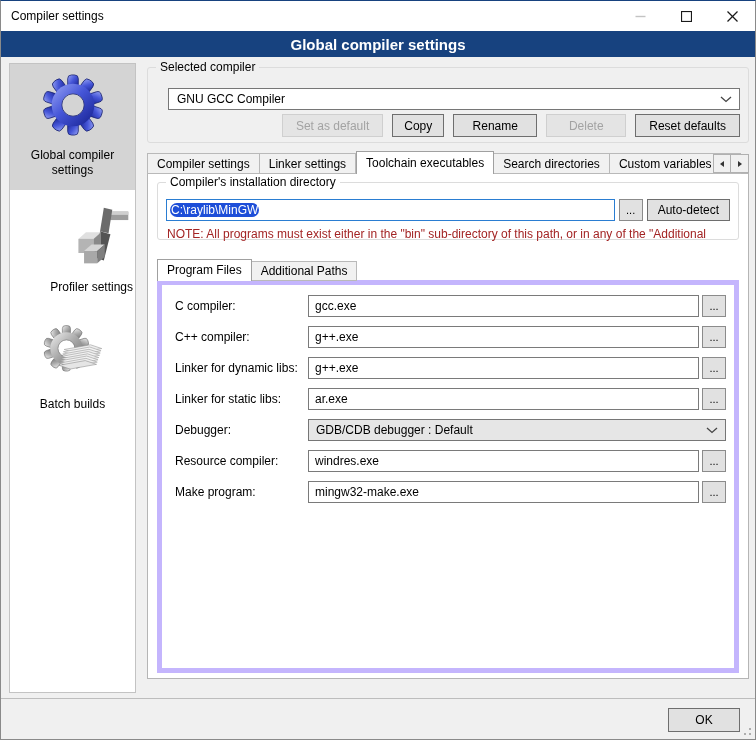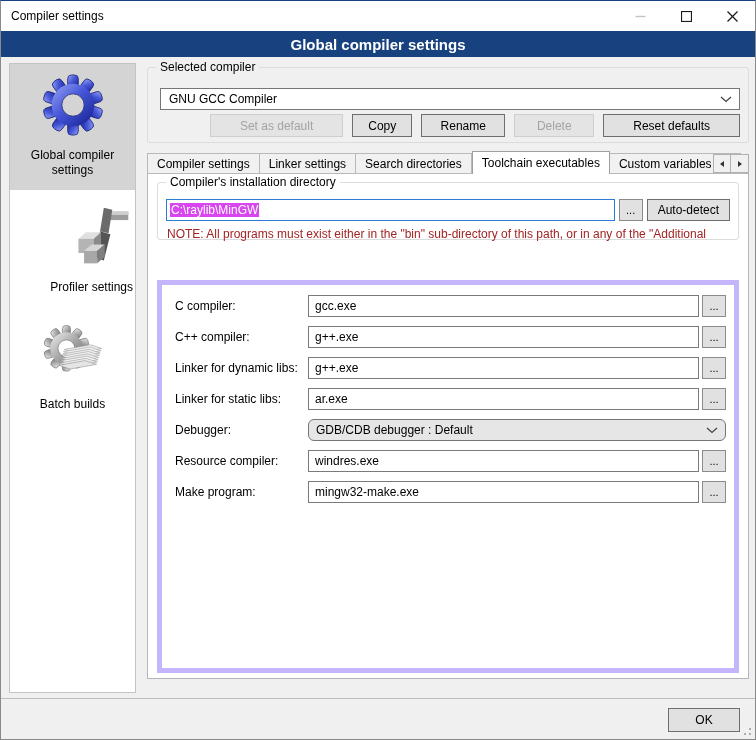--- a/index.html
+++ b/index.html
@@ -25,24 +25,24 @@
   .side-item .side-label { line-height:15px; }
   
   .groupbox { position:absolute; border:1px solid #dcdcdc; border-radius:3px; }
   .group-title { position:absolute; top:-8px; left:8px; font-size:12px; padding:0 4px; color:#000; }
   
   .compiler-group { left:146px; top:66px; width:602px; height:76px; }
   .compiler-group .group-title { background:#f0f0f0; }
   .combo { border:1px solid #767676; background:#fff; height:22px; display:flex; align-items:center;
            padding:0 7px; font-size:12px; cursor:default; }
   .combo .chev { margin-left:auto; }
-  .compiler-combo { position:absolute; left:12px; right:8px; top:20px;padding-left:8px; }
+  .compiler-combo { position:absolute; left:20px; right:8px; top:20px;padding-left:8px; }
   .top-buttons { position:absolute; right:8px; bottom:5px; display:flex; gap:9px; }
   .btn { height:23px; background:#e1e1e1; border:1px solid #6e6e6e; font-size:12px; color:#000;
-         display:flex; align-items:center; justify-content:center; padding:0 29px; cursor:default; }
+         display:flex; align-items:center; justify-content:center; padding:0 13px; cursor:default; }
   .btn.disabled { background:#e4e4e4; border-color:#cfcfcf; color:#a3a3a3; }
   
   .tabstrip { position:absolute; left:146px; top:150px; width:602px; height:23px; z-index:3; }
   .tabs-row { display:flex; align-items:flex-end; height:23px; padding-right:40px; overflow:hidden; }
   .tab { height:21px; line-height:20px; padding:0 9px; font-size:12px; background:#f1f1f1;
          border:1px solid #b9b9b9; border-left:none; white-space:nowrap; cursor:default; }
   .tab:first-child { border-left:1px solid #b9b9b9; }
   .tab.active { height:23px; line-height:22px; background:#ffffff; border:1px solid #a0a0a0; border-bottom:none; }
   .tab.clipped { max-width:42px; overflow:hidden; }
   .tab-arrows { position:absolute; right:0; top:3px; display:flex; }
@@ -50,42 +50,42 @@
                align-items:center; justify-content:center; cursor:default; }
   .arrow-btn + .arrow-btn { border-left:none; }
   
   .toolchain-panel { position:absolute; left:146px; top:172px; width:602px; height:506px;
                      background:#ffffff; border:1px solid #b5b5b5; z-index:1; }
   .install-group { left:9px; top:8px; right:9px; height:58px; }
   .install-group .group-title { background:#ffffff; }
   .path-row { position:absolute; left:8px; right:8px; top:16px; height:22px; display:flex; }
   .path-input { flex:1; border:1px solid #2a7dd2; background:#fff; height:22px; display:flex;
                 align-items:center; padding:0 3px; font-size:12px; overflow:hidden; }
-  .path-input .sel { background:#d946ef; color:#fff; padding:0 1px; white-space:nowrap; }
+  .path-input .sel { background:#1d4ed8; color:#fff; padding:0 1px; white-space:nowrap;border-radius:7px; }
   .mini-btn { width:24px; height:22px; background:#e1e1e1; border:1px solid #8b8b8b; font-size:11px;
               display:flex; align-items:center; justify-content:center; line-height:10px; cursor:default; }
   .path-row .mini-btn { margin-left:4px; }
   .autodetect-btn { height:22px; margin-left:4px; padding:0 10px; }
   .note { position:absolute; left:9px; top:44px; right:2px; font-size:12px; color:#a32424;
           white-space:nowrap; overflow:hidden; }
   
   .subtabs { position:absolute; left:9px; top:85px; display:flex; align-items:flex-end; height:22px; z-index:3; }
   .subtab { height:20px; line-height:19px; padding:0 9px; font-size:12px; background:#f1f1f1;
             border:1px solid #b9b9b9; border-left:none; white-space:nowrap; cursor:default; }
   .subtab:first-child { border-left:1px solid #b9b9b9; }
   .subtab.active { height:22px; line-height:21px; background:#fff; border:1px solid #a0a0a0; border-bottom:none; }
   .inner-panel { position:absolute; left:9px; top:106px; right:9px; bottom:5px; background:#fff;
                  border:5px solid #c4b5fd; z-index:1; padding-top:1px; }
   
   .form-row { display:flex; align-items:center; height:22px; margin:9px 8px 0 13px; }
   .field-label { width:133px; flex:none; font-size:12px; color:#000; }
   .field-input { flex:1; height:22px; border:1px solid #7a7a7a; font-size:12px; padding:0 6px;
                  background:#fff; outline:none; min-width:0; }
   .form-row .mini-btn { margin-left:3px; flex:none; }
-  .debugger-combo { flex:1; background:#e6e6e6;border-radius:6px; }
+  .debugger-combo { flex:1; background:#e6e6e6; }
   
   .footer-sep { position:absolute; left:0; right:0; top:697px; height:1px; background:#bdbdbd; }
   .footer-buttons { position:absolute; right:10px; top:707px; display:flex; gap:11px;flex-direction:column; }
   .footer-buttons .btn { height:24px; }
   .ok-btn { width:72px; }
   .cancel-btn { width:77px; }
   .resize-grip { position:absolute; right:2px; bottom:2px; }
 </style>
 </head>
 <body>
@@ -222,22 +222,22 @@
       <div class="btn" style="width:84px">Rename</div>
       <div class="btn disabled" style="width:80px">Delete</div>
       <div class="btn">Reset defaults</div>
     </div>
   </div>
 
   <div class="tabstrip">
     <div class="tabs-row">
       <div class="tab">Compiler settings</div>
       <div class="tab">Linker settings</div>
+      <div class="tab active">Toolchain executables</div>
       <div class="tab">Search directories</div>
-      <div class="tab active">Toolchain executables</div>
       <div class="tab">Custom variables</div>
       <div class="tab clipped">Build options</div>
     </div>
     <div class="tab-arrows">
       <div class="arrow-btn">
         <svg width="8" height="8">
             <polygon points="6,1 6,7 2,4" fill="#333"></polygon>
           </svg>
       </div>
       <div class="arrow-btn">
@@ -255,20 +255,24 @@
       <div class="path-row">
         <div class="path-input">
           <span class="sel">C:\raylib\MinGW</span>
         </div>
         <div class="mini-btn">...</div>
         <div class="btn autodetect-btn">Auto-detect</div>
       </div>
       <div class="note">NOTE: All programs must exist either in the "bin" sub-directory of this path, or in any of the "Additional</div>
     </div>
 
+    <div class="subtabs">
+      <div class="subtab active">Program Files</div>
+      <div class="subtab">Additional Paths</div>
+    </div>
 
     <div class="inner-panel">
 
       <div class="form-row">
         <span class="field-label">C compiler:</span>
         <input class="field-input" value="gcc.exe" style="">
         <div class="mini-btn">...</div>
       </div>
 
       <div class="form-row">

